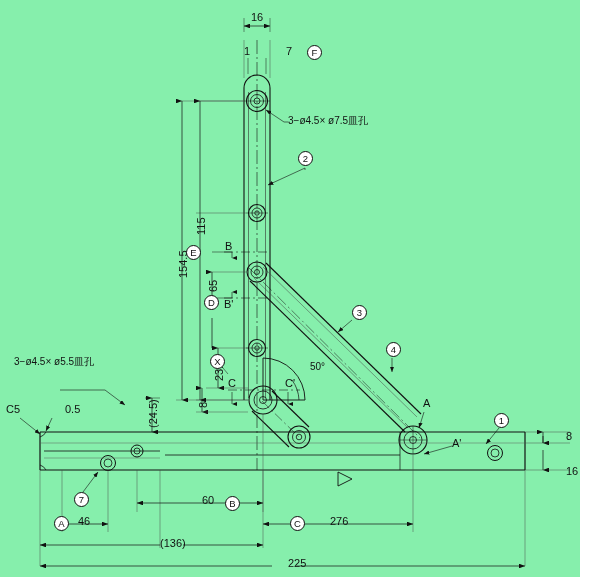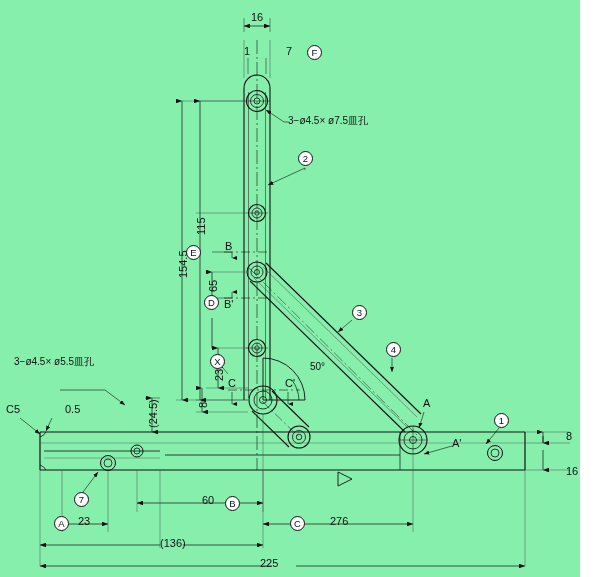--- a/index.html
+++ b/index.html
@@ -267,24 +267,24 @@
   <div class="lbl vert" style="left:214px; top:381px;">23.5</div>
   <div class="lbl vert" style="left:198px; top:408px;">8</div>
   <div class="lbl vert" style="left:148px; top:428px;">(24.5)</div>
 
   <div class="lbl" style="left:6px; top:404px;">C5</div>
   <div class="lbl" style="left:42px; top:404px;margin-left:23px;">0.5</div>
 
   <div class="lbl sm" style="left:310px; top:362px;">50°</div>
 
   <div class="lbl" style="left:202px; top:495px;">60</div>
-  <div class="lbl" style="left:78px; top:516px;">23</div>
+  <div class="lbl" style="left:78px; top:516px;">46</div>
   <div class="lbl" style="left:330px; top:516px;">276</div>
   <div class="lbl" style="left:160px; top:538px;">(136)</div>
-  <div class="lbl" style="left:260px; top:558px;">225</div>
+  <div class="lbl" style="left:288px; top:558px;">225</div>
 
   <div class="lbl" style="left:566px; top:431px;">8</div>
   <div class="lbl" style="left:566px; top:466px;">16</div>
 
   <div class="lbl" style="left:225px; top:241px;">B</div>
   <div class="lbl" style="left:224px; top:299px;">B'</div>
   <div class="lbl" style="left:228px; top:378px;">C</div>
   <div class="lbl" style="left:285px; top:378px;">C'</div>
   <div class="lbl" style="left:423px; top:398px;">A</div>
   <div class="lbl" style="left:452px; top:438px;">A'</div>

